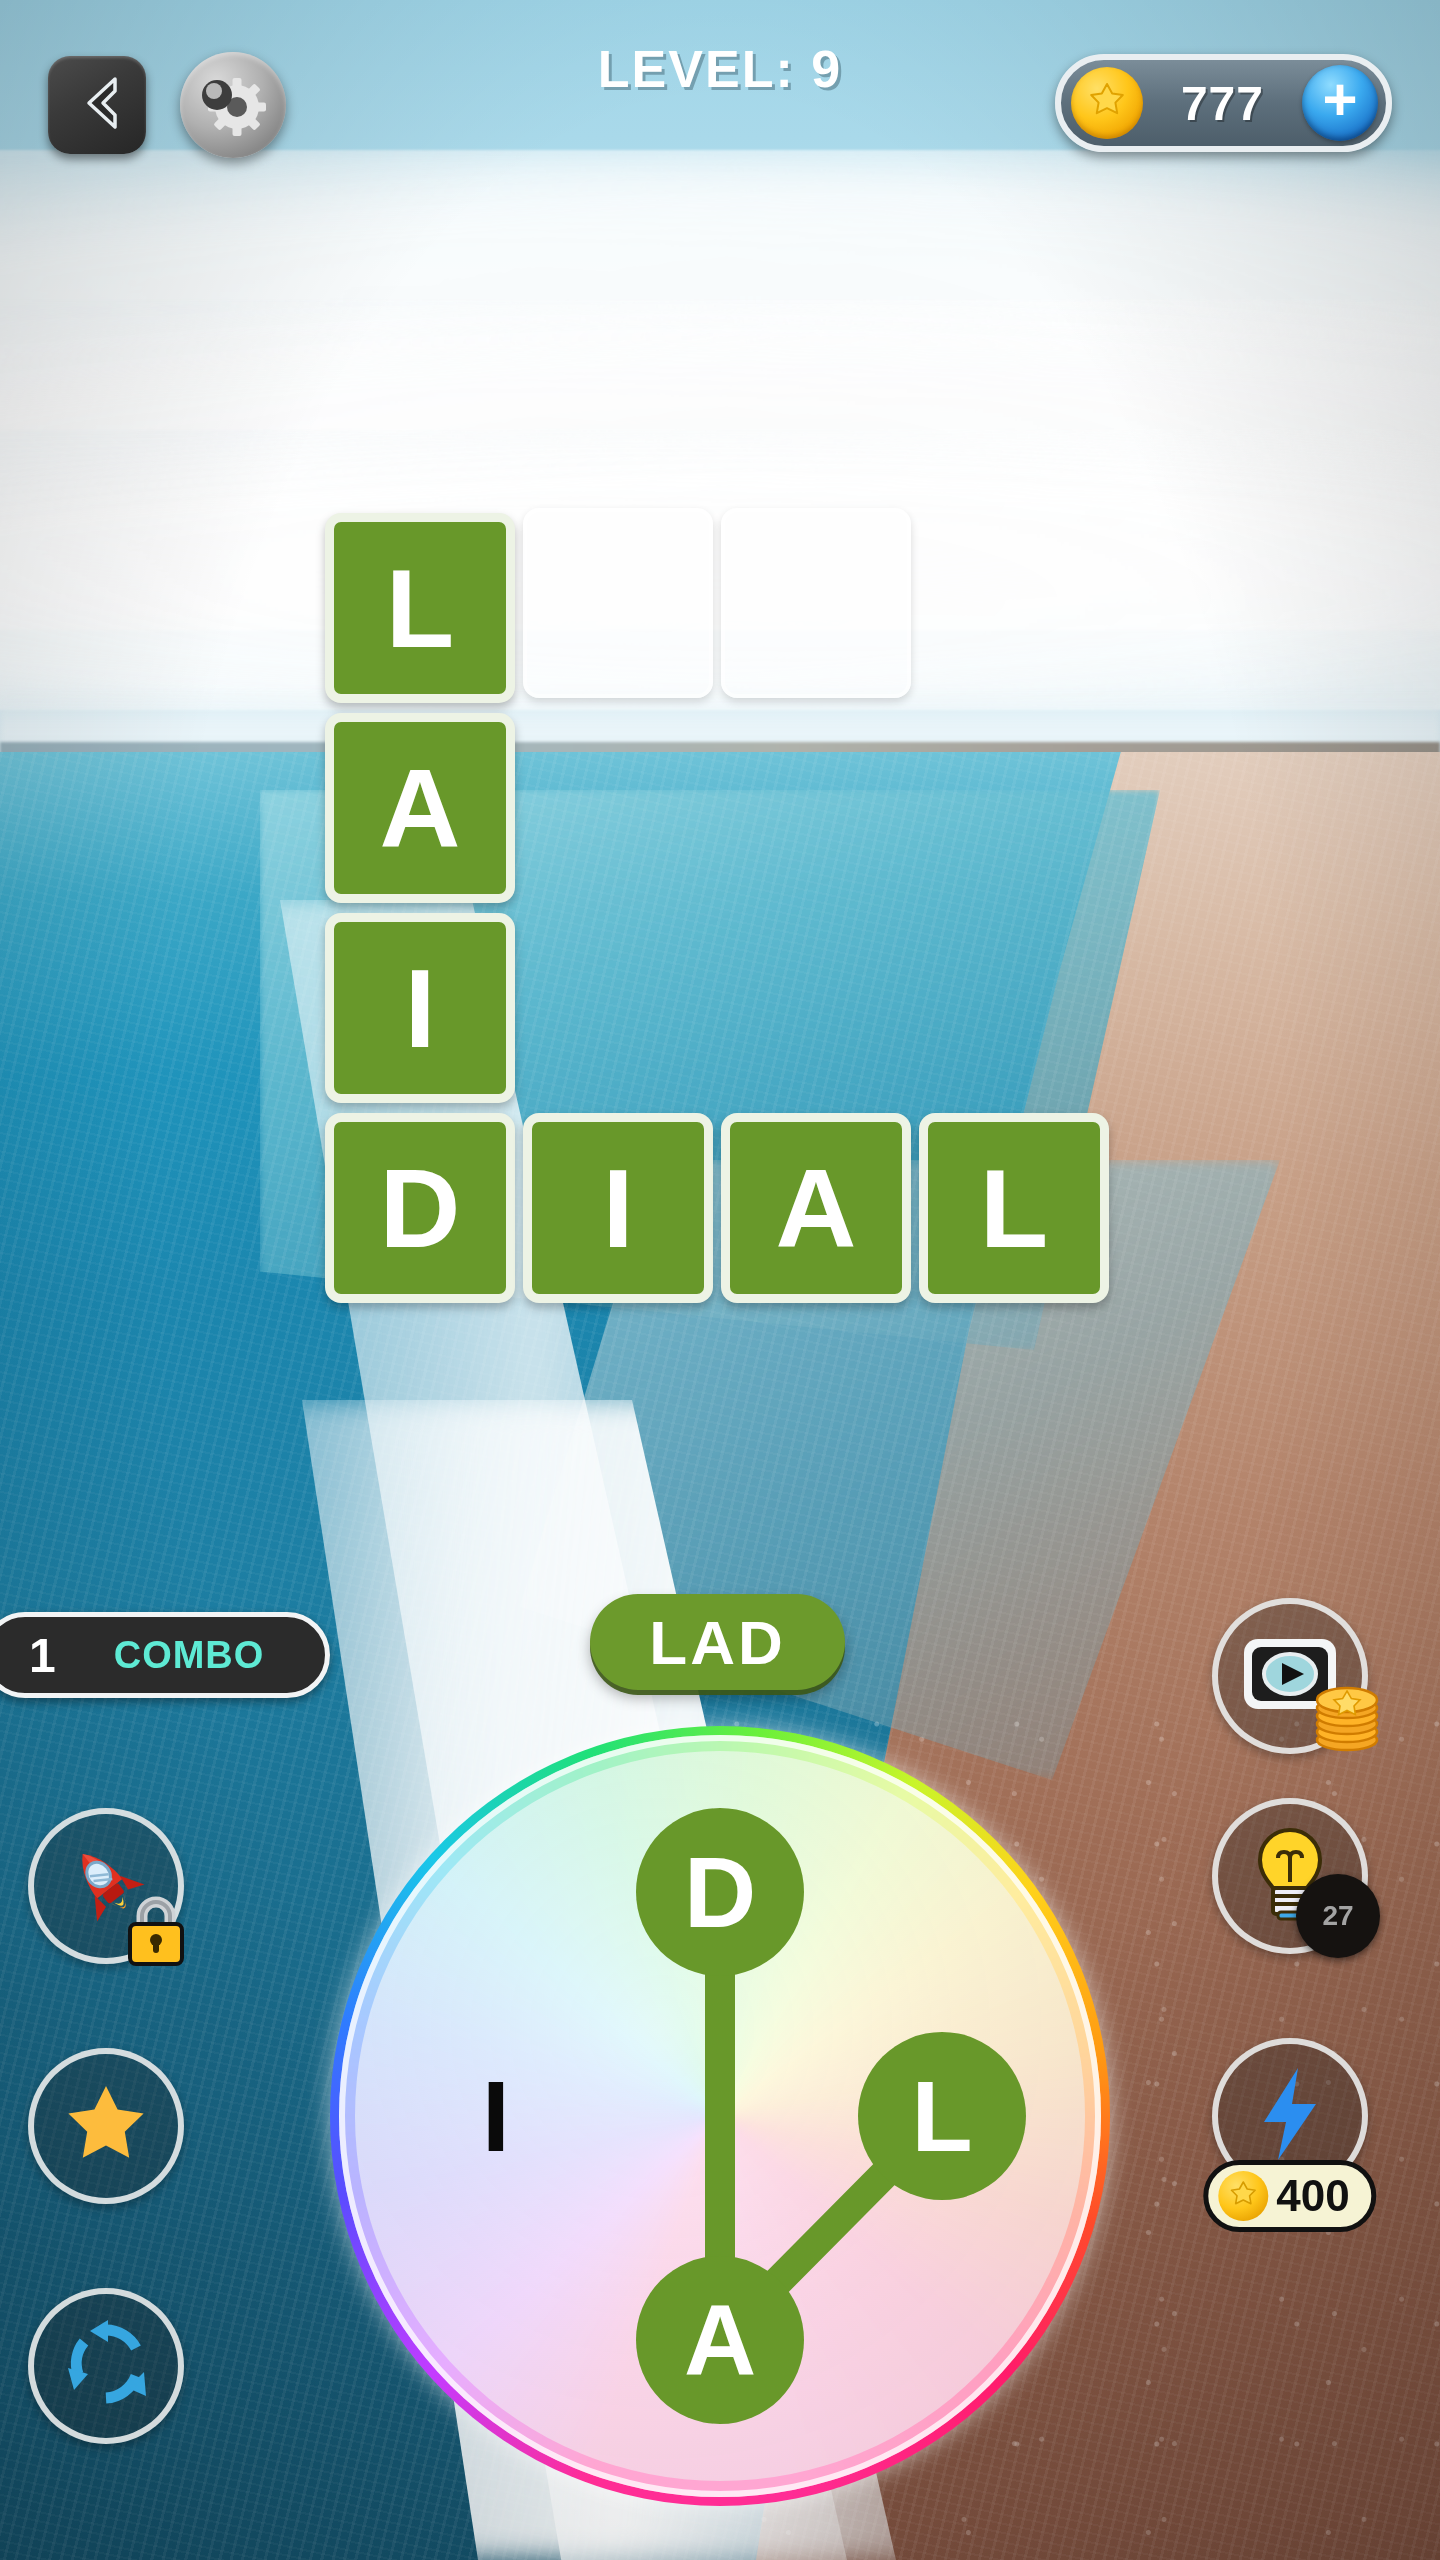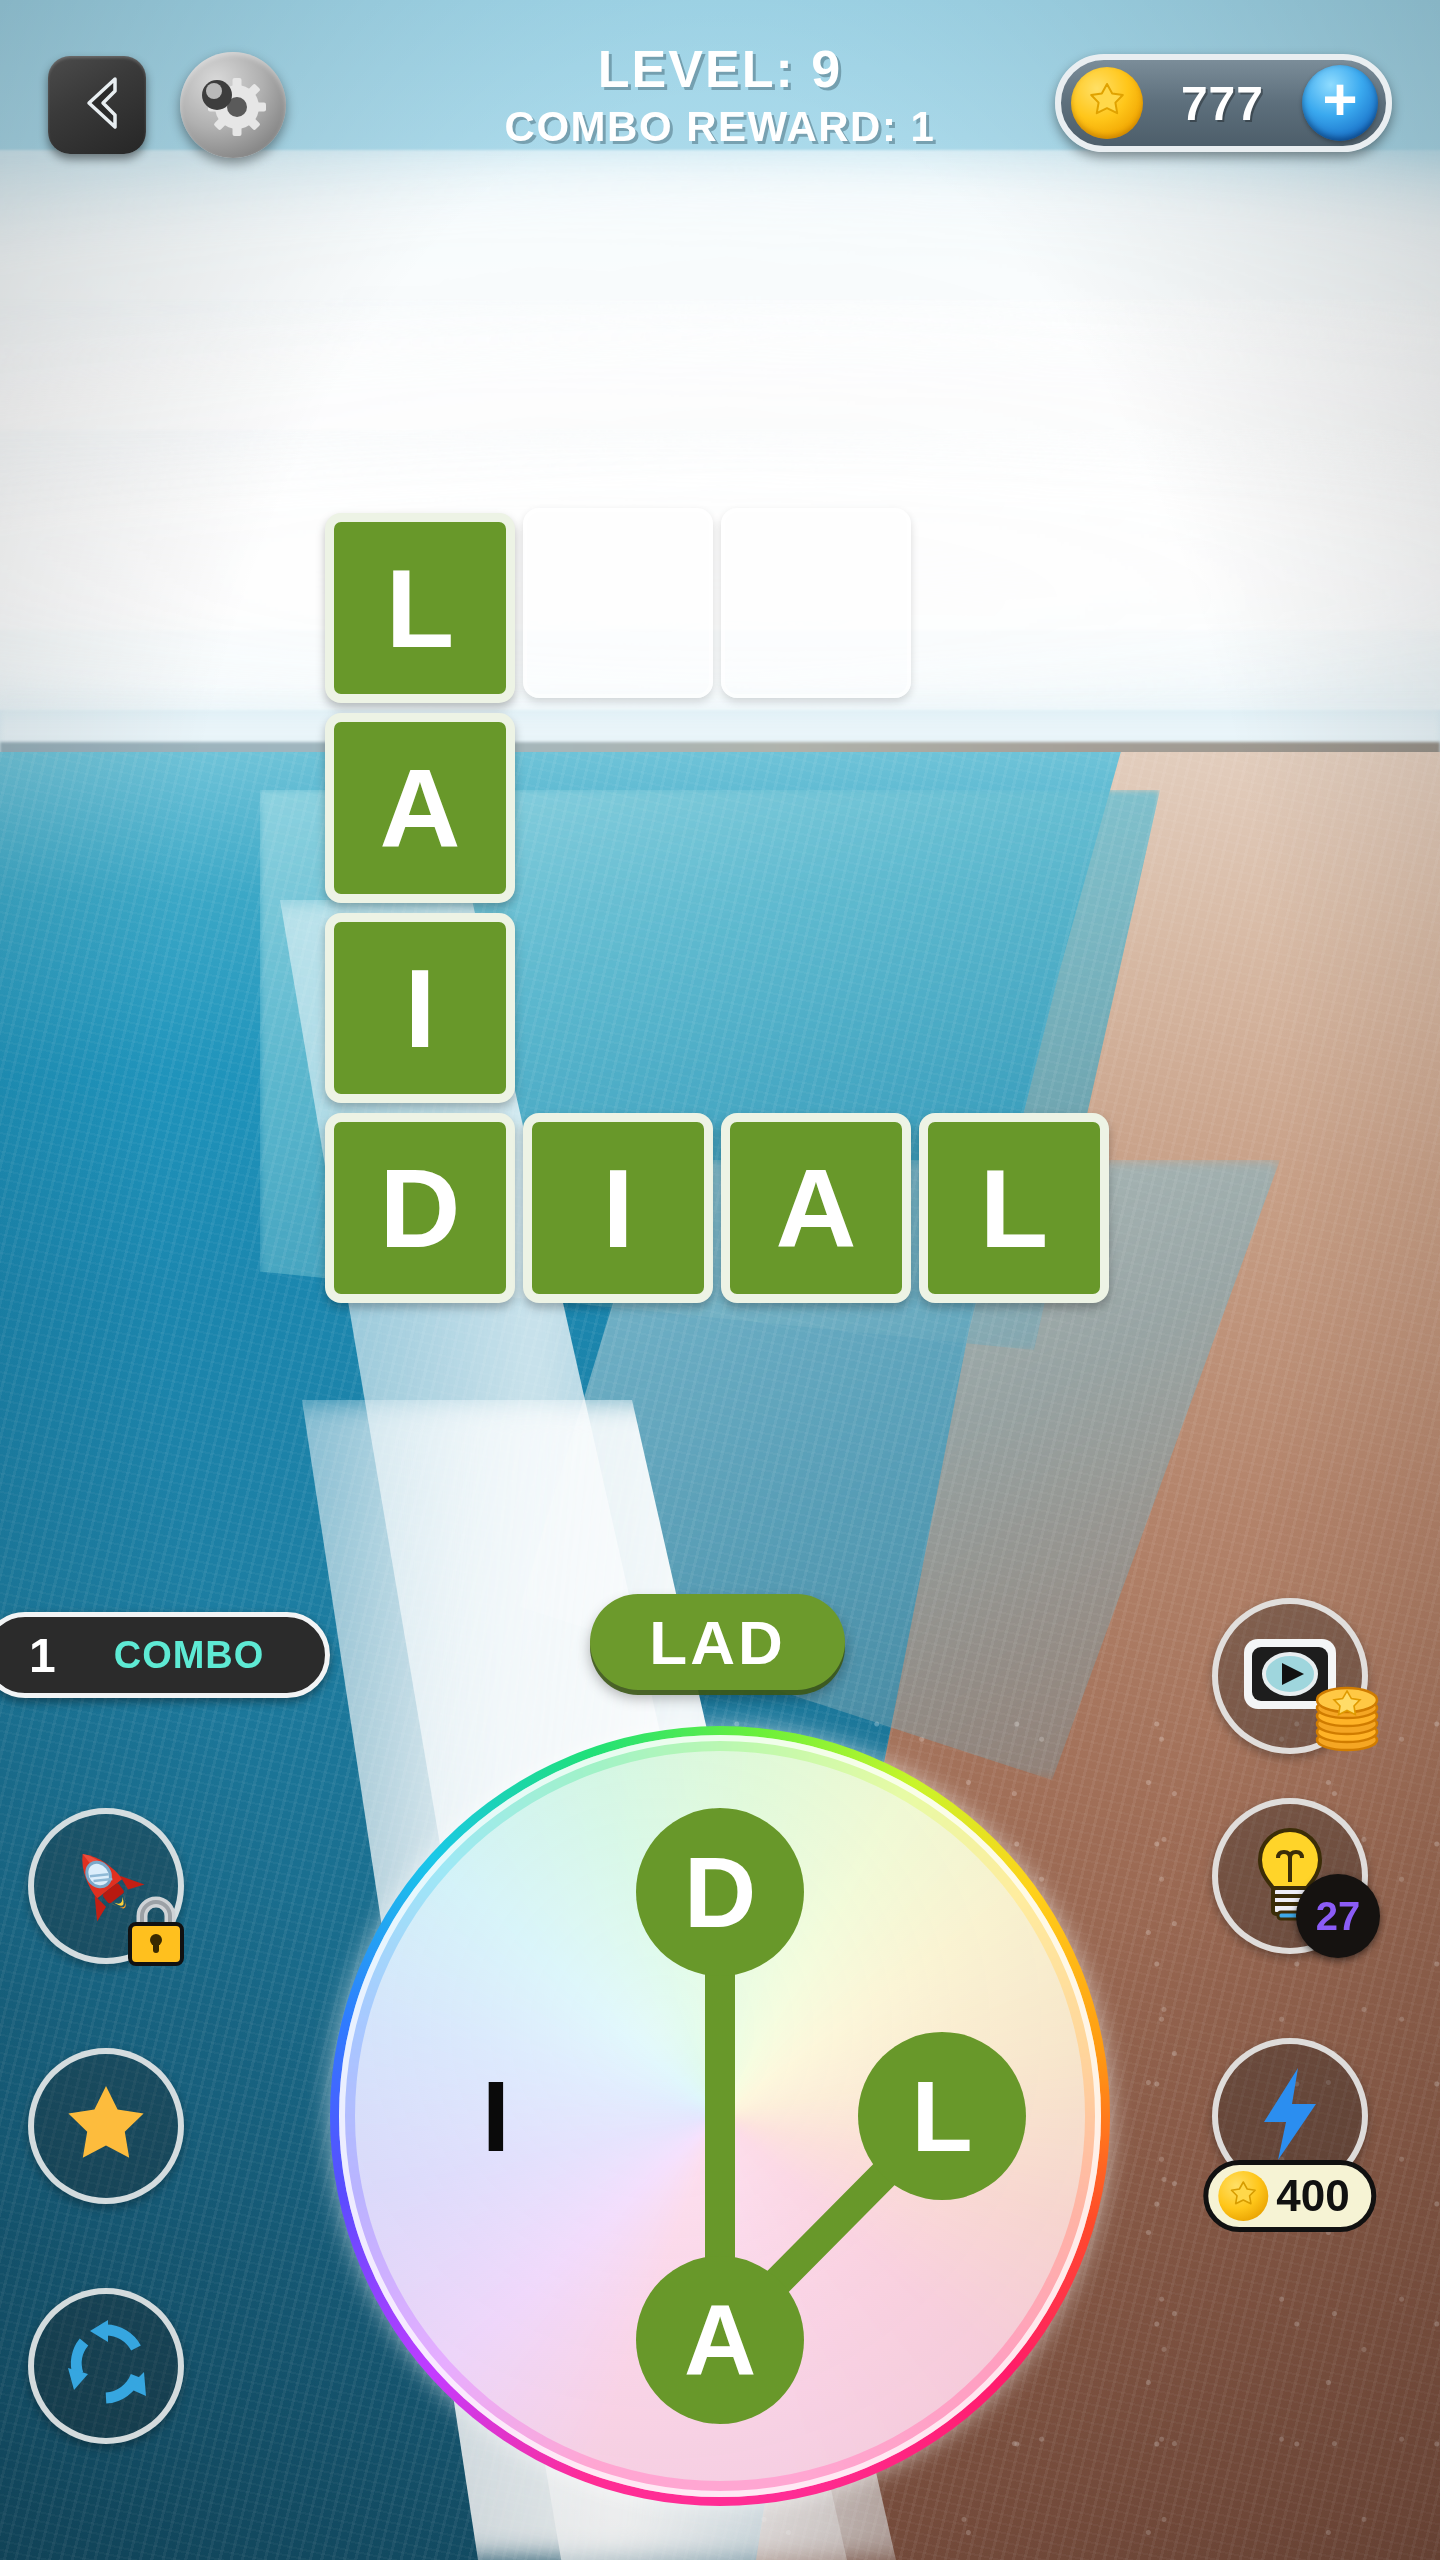--- a/index.html
+++ b/index.html
@@ -261,21 +261,21 @@
     border:6px solid rgba(238,240,240,.88);
     display:flex; align-items:center; justify-content:center;
     z-index:30;
     box-shadow:0 4px 10px rgba(0,0,0,.3);
   }
   .badge-count {
     position:absolute; right:-18px; bottom:-10px;
     width:84px; height:84px; border-radius:50%;
     background:#151210;
     display:flex; align-items:center; justify-content:center;
-    color:#8b5cf6; font-size:40px; font-weight:600;
+    color:#a3a3a3; font-size:28px; font-weight:600;
     box-shadow:0 3px 7px rgba(0,0,0,.5);
   }
   .cost-pill {
     position:absolute; left:50%; transform:translateX(-50%); bottom:-44px;
     height:72px; border-radius:36px;
     background:#f6f3d4; border:5px solid #111;
     display:flex; align-items:center; gap:8px; padding:0 22px 0 10px;
     white-space:nowrap;
   }
   .cost-coin {
@@ -340,21 +340,20 @@
             <circle r="10" fill="#5a5a5a"></circle>
           </g>
           <circle cx="22" cy="30" r="15" fill="#3d3d3d"></circle>
           <circle cx="19" cy="26" r="8" fill="#cfcfcf" opacity=".85"></circle>
         </svg>
       </span>
     </div>
 
     <div class="hdr-title-wrap">
       <div class="hdr-level">LEVEL: 9</div>
-      <div class="hdr-combo">COMBO REWARD: 1</div>
     </div>
 
     <div class="coin-bar">
       <span class="coin-icon">
         <svg width="46" height="46" viewBox="0 0 46 46">
           <path d="M23 4 l5.2 9.4 10.6 1.6 -7.4 7.6 1.8 10.6 -10.2 -5 -10.2 5 1.8 -10.6 -7.4 -7.6 10.6 -1.6z" fill="#ffd84a" stroke="#e0a200" stroke-width="2" stroke-linejoin="round"></path>
         </svg>
       </span>
       <span class="coin-count">777</span>
       <span class="coin-plus">+</span>

